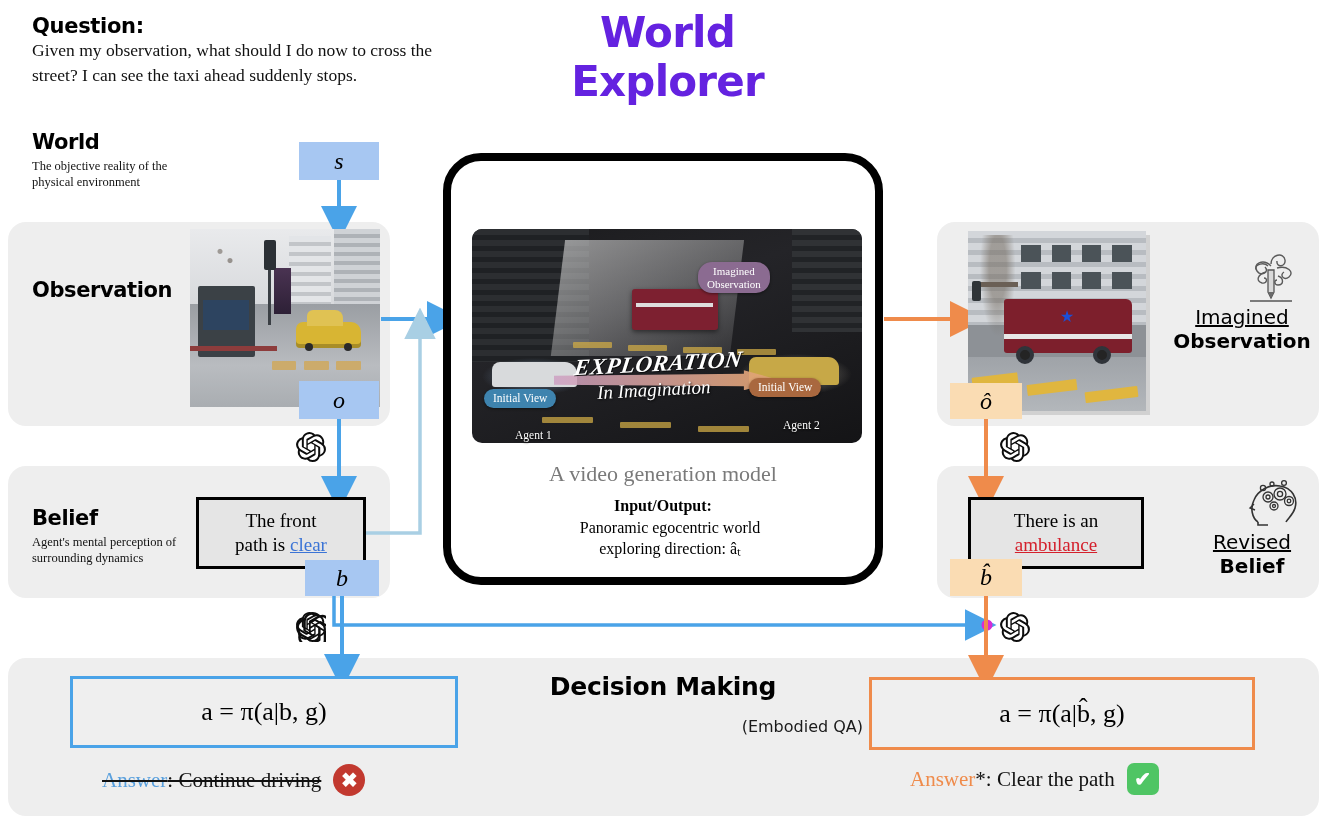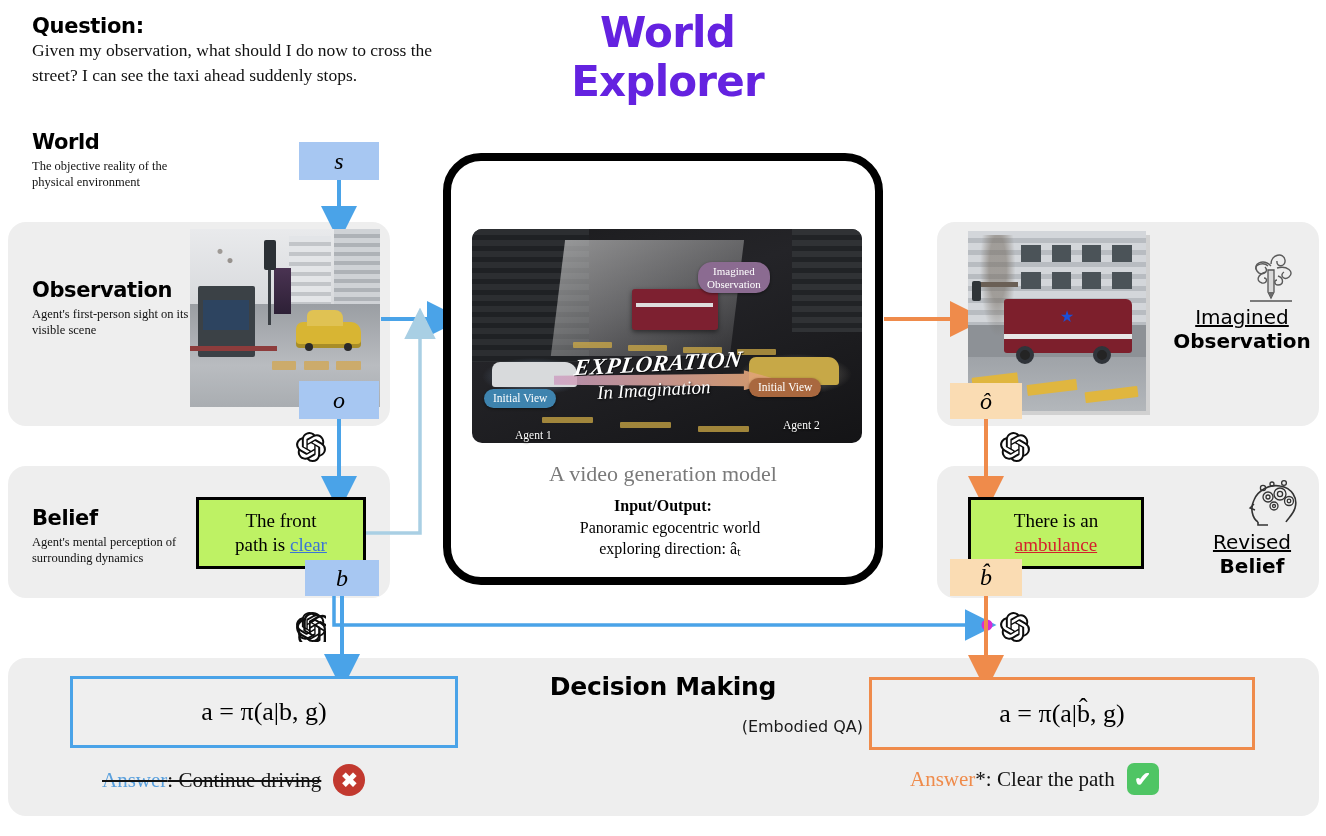--- a/index.html
+++ b/index.html
@@ -195,21 +195,21 @@
     position: absolute; left: 0; top: 336px; width: 424px; text-align: center;
     font-family: "Liberation Serif", serif; font-weight: bold; font-size: 16px; color: #000;
   }
   #io-text {
     position: absolute; left: 0; top: 356px; width: 424px; text-align: center;
     font-family: "Liberation Serif", serif; font-size: 16px; color: #000; line-height: 1.32; margin-left: 7px;
   }
 
   
   .belief-box {
-    position: absolute; border: 3px solid #000; background: #bef264;
+    position: absolute; border: 3px solid #000; background: #e5e5e5;
     display: flex; align-items: center; justify-content: center;
     font-family: "Liberation Serif", serif; font-size: 19px;
     text-align: center; line-height: 1.28; z-index: 22;
   }
   #belief-box-left  { left: 196px; top: 497px; width: 170px; height: 72px; }
   #belief-box-right { left: 968px; top: 497px; width: 176px; height: 72px; }
   .hl-blue { color: #3b74d6; text-decoration: underline; }
   .hl-red  { color: #d4202c; text-decoration: underline; }
 
   
@@ -317,21 +317,20 @@
   <div>World</div>
   <div>Explorer</div>
 </div>
 
 <div class="row-label" id="label-world">
   <div class="row-title">World</div>
   <div class="row-sub">The objective reality of the physical environment</div>
 </div>
 <div class="row-label" id="label-observation">
   <div class="row-title">Observation</div>
-  <div class="row-sub">Agent's first-person sight on its visible scene</div>
 </div>
 <div class="row-label" id="label-belief">
   <div class="row-title">Belief</div>
   <div class="row-sub">Agent's mental perception of surrounding dynamics</div>
 </div>
 
 <div class="photo" id="photo-observation">
   <div class="sc-sky"></div>
     <div class="sc-bldgR"></div>
     <div class="sc-bldgM"></div>

